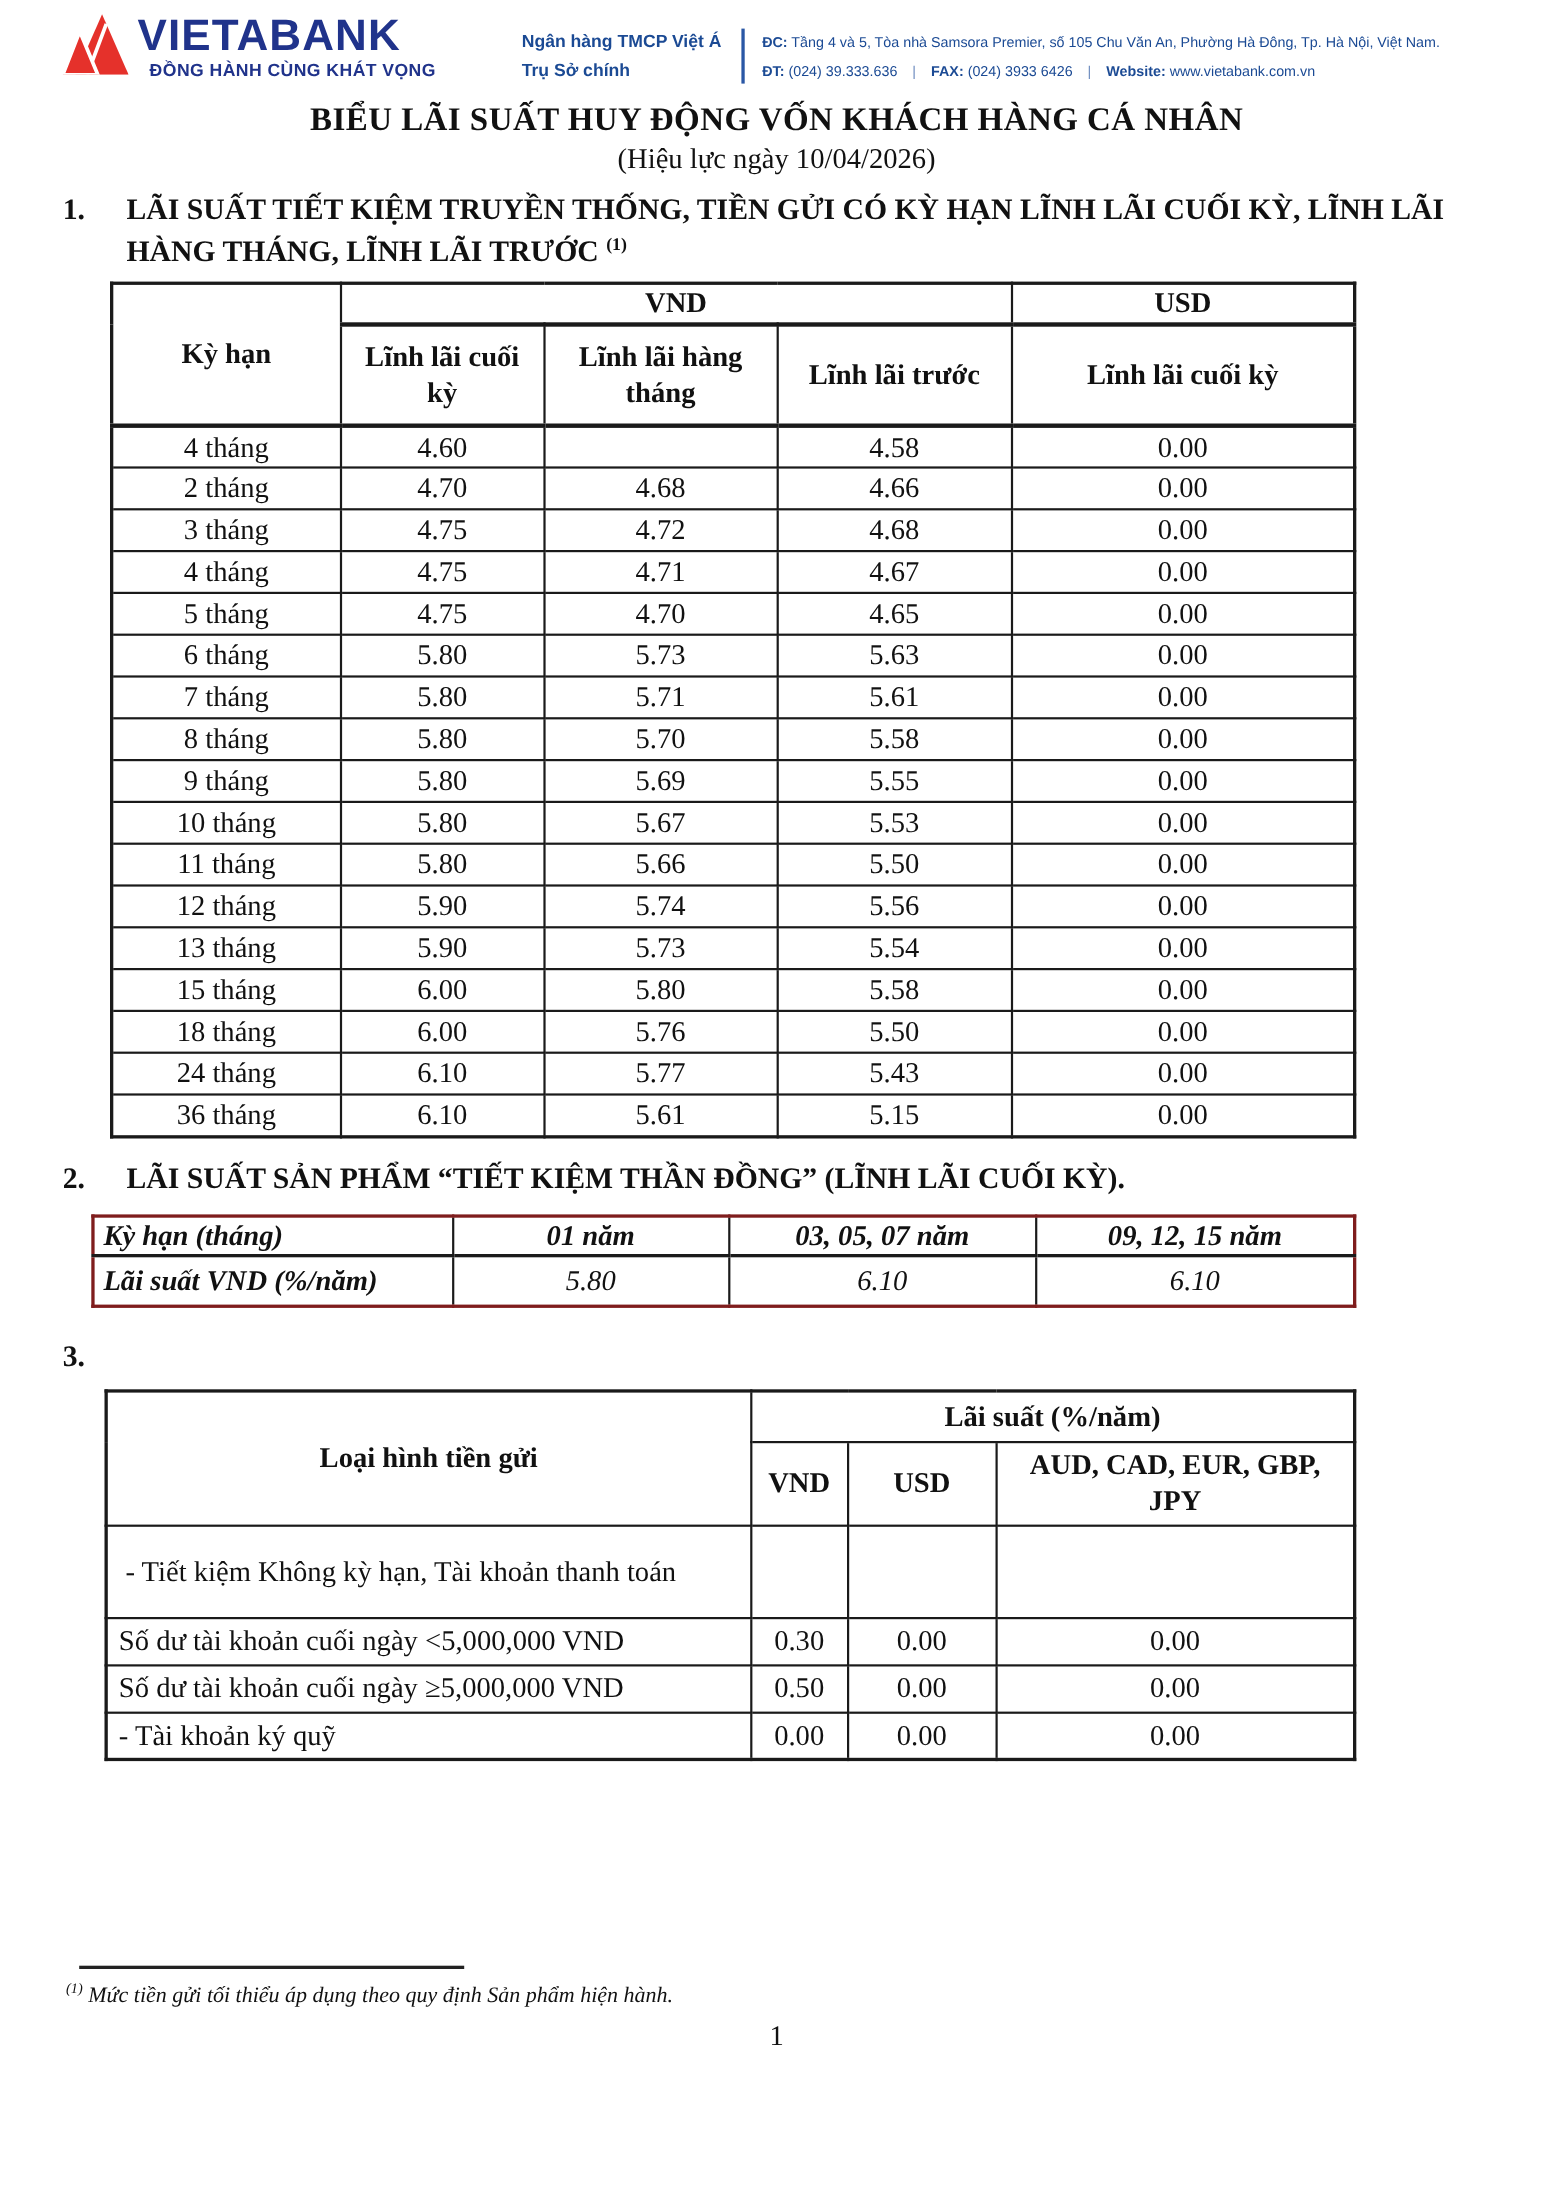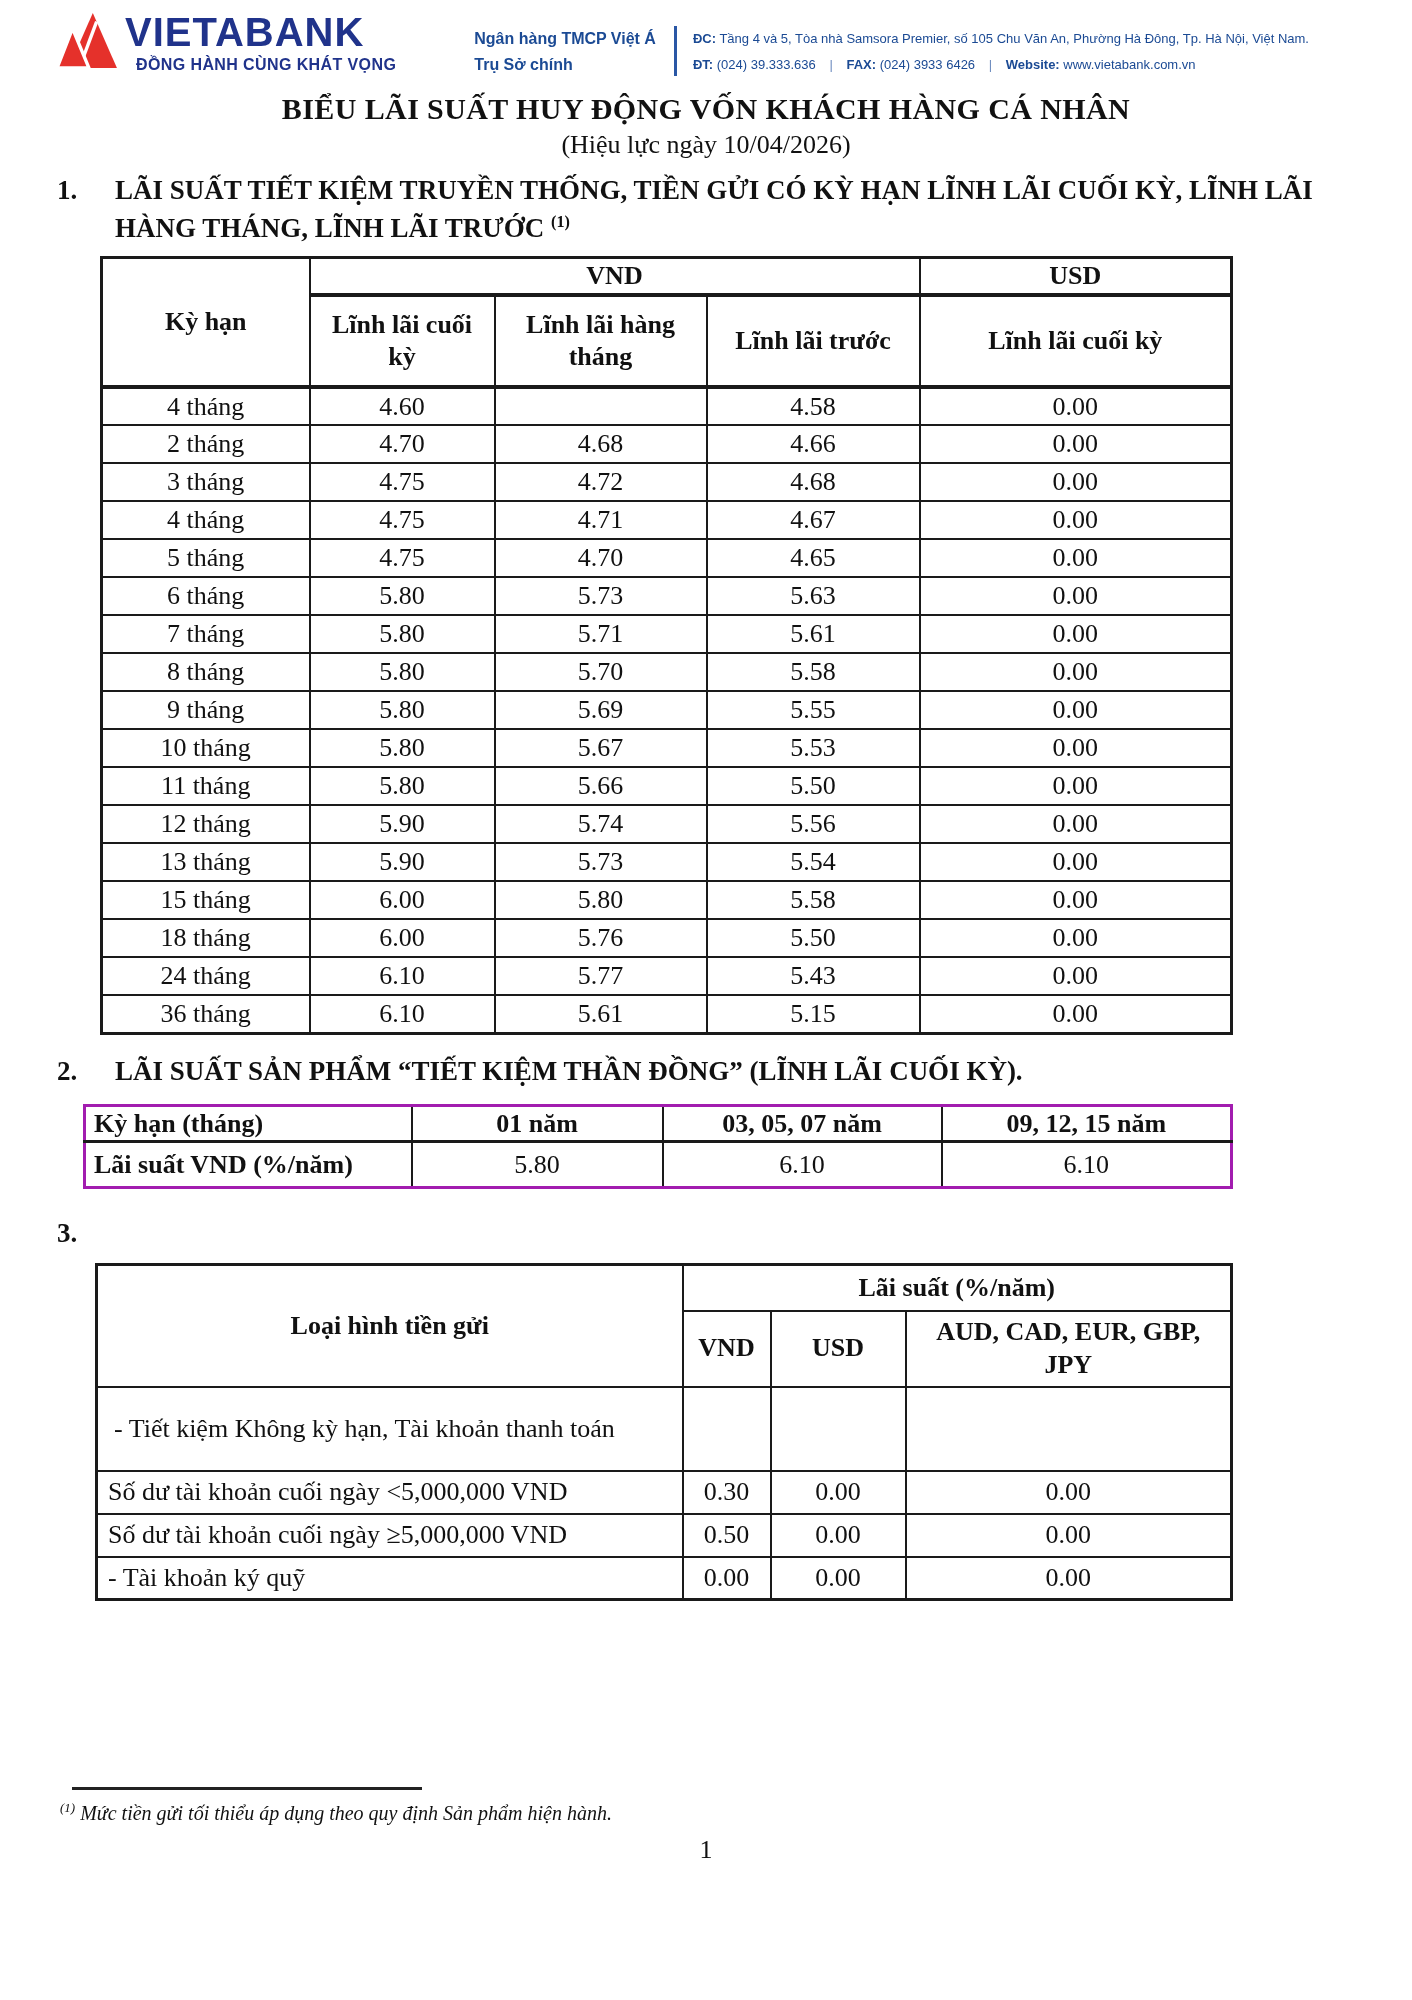--- a/index.html
+++ b/index.html
@@ -35,21 +35,21 @@
   table { border-collapse:collapse; table-layout:fixed; }
   th, td { border:2px solid #1a1a1a; text-align:center; vertical-align:middle; font-size:26px; overflow:hidden; }
   th { font-weight:bold; }
 
   .t1 { width:1130px; margin:8px 0 0 100px; border:3px solid #1a1a1a; }
   .t1 tr.grp th { height:38px; }
   .t1 tr.sub th { height:92px; padding:0 10px; line-height:1.25; }
   .t1 thead th { border-bottom-width:4px; }
   .t1 tbody tr { height:38px; }
 
-  .t2 { width:1147px; margin:14px 0 0 83px; border:3px solid #a21caf; }
+  .t2 { width:1147px; margin:14px 0 0 83px; border:3px solid #7f1d1d;font-style:italic; }
   .t2 th.lbl, .t2 td.lbl { text-align:left; padding-left:8px; font-weight:bold; }
   .t2 thead tr { height:36px; }
   .t2 tbody tr { height:46px; }
   .t2 thead th { border-bottom-width:3px; }
 
   .t3 { width:1135px; margin:10px 0 0 95px; border:3px solid #1a1a1a; }
   .t3 tr.grp th { height:46px; }
   .t3 tr.sub th { height:76px; line-height:1.25; padding:0 4px; }
   .t3 td.lbl { text-align:left; padding-left:10px; }
   .t3 tr.tall { height:84px; }

